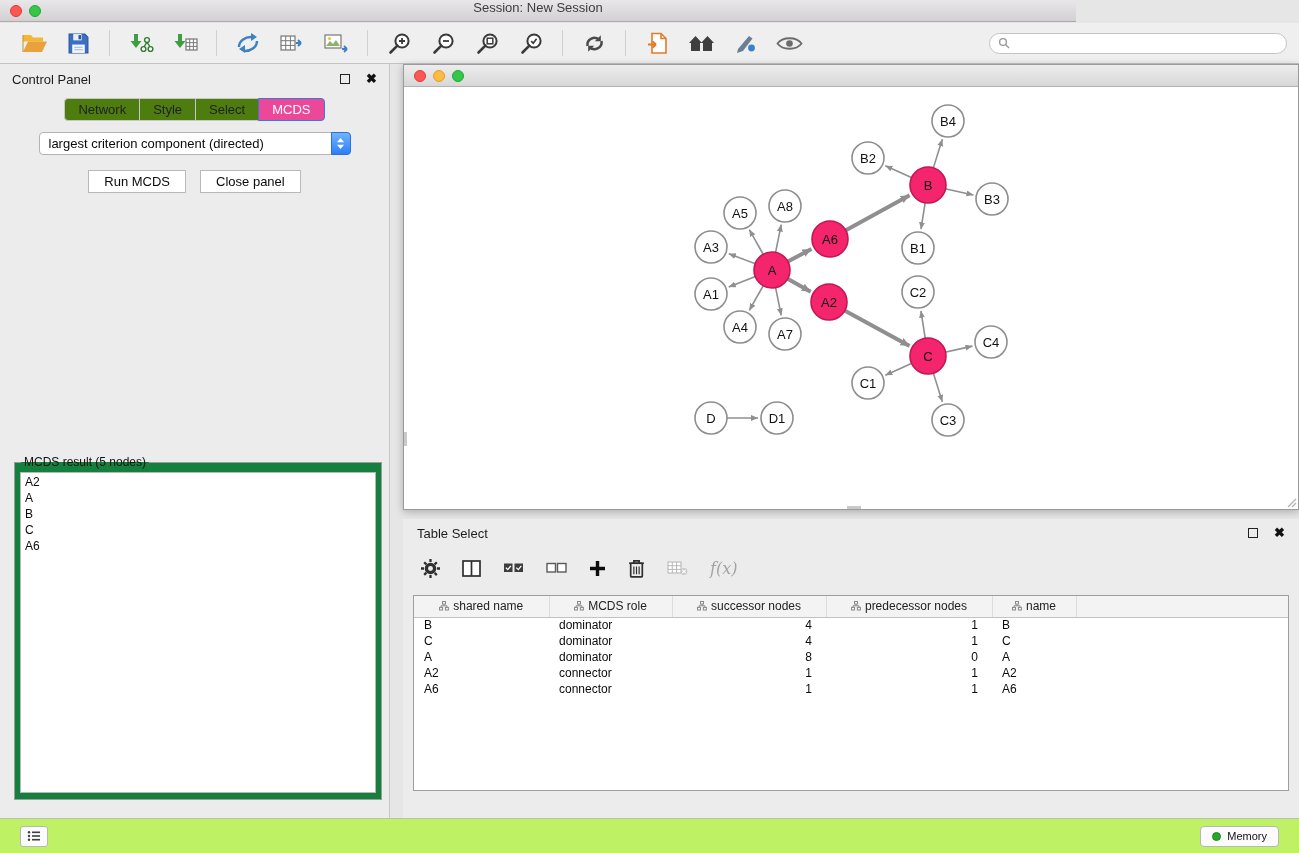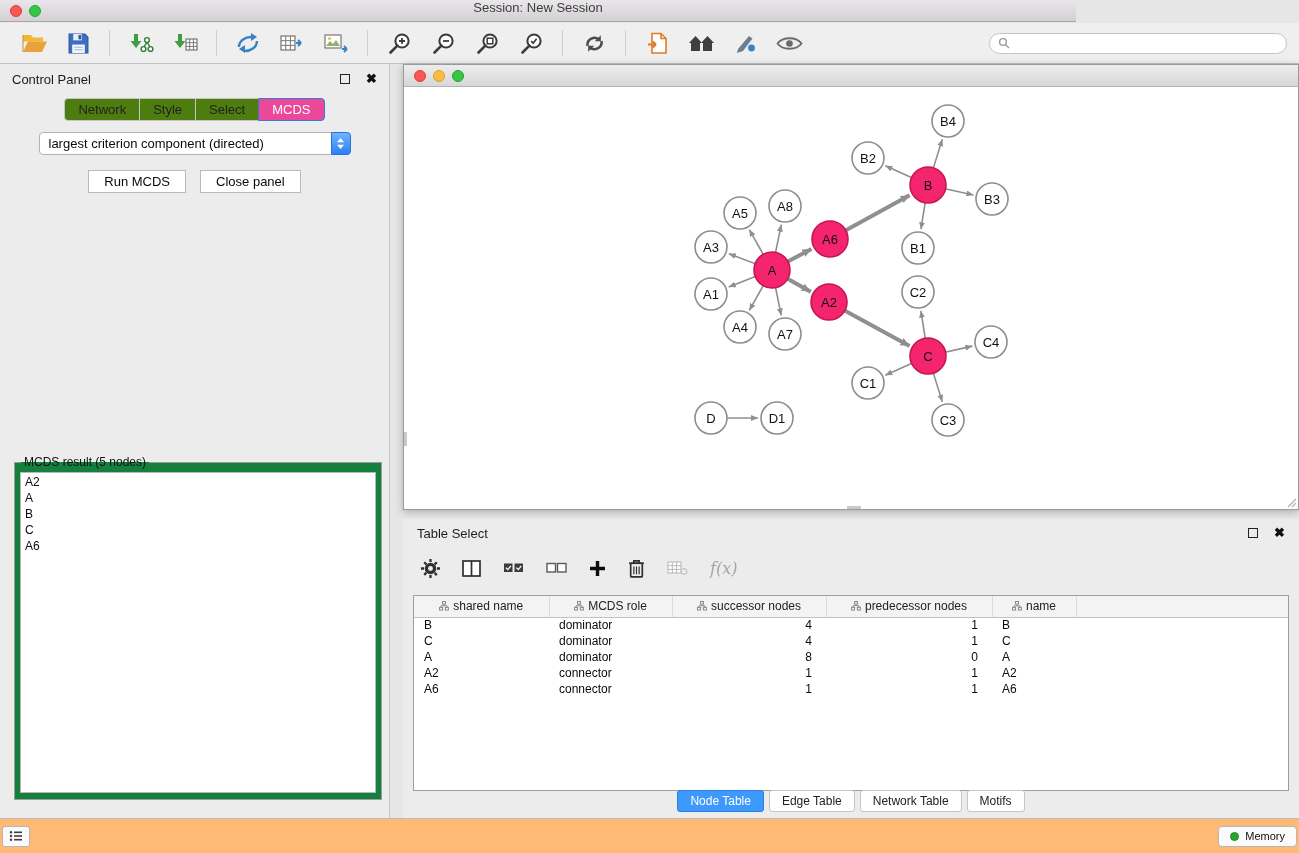--- a/index.html
+++ b/index.html
@@ -86,22 +86,22 @@
   table.data thead th svg{display:inline-block;vertical-align:-1px;margin-right:4px}
   table.data thead th.filler{border-right:none}
   table.data td{height:16px;white-space:nowrap;overflow:hidden;color:#0a0a0a}
   td.al{text-align:left;padding-left:10px}
   td.ar{text-align:right;padding-right:14px}
   .tp-tabs{position:absolute;left:0;top:271px;width:100%;display:flex;justify-content:center;gap:5px}
   .tp-tab{font-size:12px;padding:3px 12px;background:#fff;border:1px solid #c6c6c6;border-radius:3px;color:#222}
   .tp-tab.active{background:#3e99fd;border-color:#2e7fdd;color:#fff}
 
   
-  .statusbar{position:absolute;left:0;top:818px;width:1299px;height:35px;background:#fdba74;
-    border-top:1px solid #bcbcbc;display:flex;align-items:center;padding:0 2px}
+  .statusbar{position:absolute;left:0;top:818px;width:1299px;height:35px;background:#bef264;
+    border-top:1px solid #bcbcbc;display:flex;align-items:center;padding:0 20px}
   .list-btn{width:28px;height:21px;border:1px solid #b7b7b7;border-radius:3px;background:#fbfbfb;
     display:flex;align-items:center;justify-content:center}
   .memory-btn{margin-left:auto;height:21px;border:1px solid #b7b7b7;border-radius:4px;background:#fbfbfb;
     display:flex;align-items:center;gap:6px;padding:0 11px;font-size:11px;color:#111;
     font-family:"Liberation Sans",sans-serif}
   .mem-dot{width:9px;height:9px;border-radius:50%;background:#28a52d;border:1px solid #1d8a22}
 </style>
 </head>
 <body>
 
@@ -557,26 +557,20 @@
             <td class="al">A6</td>
             <td class="al">connector</td>
             <td class="ar">1</td>
             <td class="ar">1</td>
             <td class="al">A6</td>
             <td></td>
           </tr>
         </tbody>
     </table>
   </div>
-  <div class="tp-tabs">
-      <span class="tp-tab active">Node Table</span>
-      <span class="tp-tab">Edge Table</span>
-      <span class="tp-tab">Network Table</span>
-      <span class="tp-tab">Motifs</span>
-    </div>
 </div>
 
 <div class="statusbar">
   <button class="list-btn">
     <svg width="14" height="12" viewBox="0 0 14 12">
       <circle cx="2" cy="2.3" r="1.2" fill="#3f3f3f"></circle>
         <rect x="5" y="1.5" width="8" height="1.6" fill="#3f3f3f"></rect>
       <circle cx="2" cy="6" r="1.2" fill="#3f3f3f"></circle>
         <rect x="5" y="5.2" width="8" height="1.6" fill="#3f3f3f"></rect>
       <circle cx="2" cy="9.7" r="1.2" fill="#3f3f3f"></circle>

